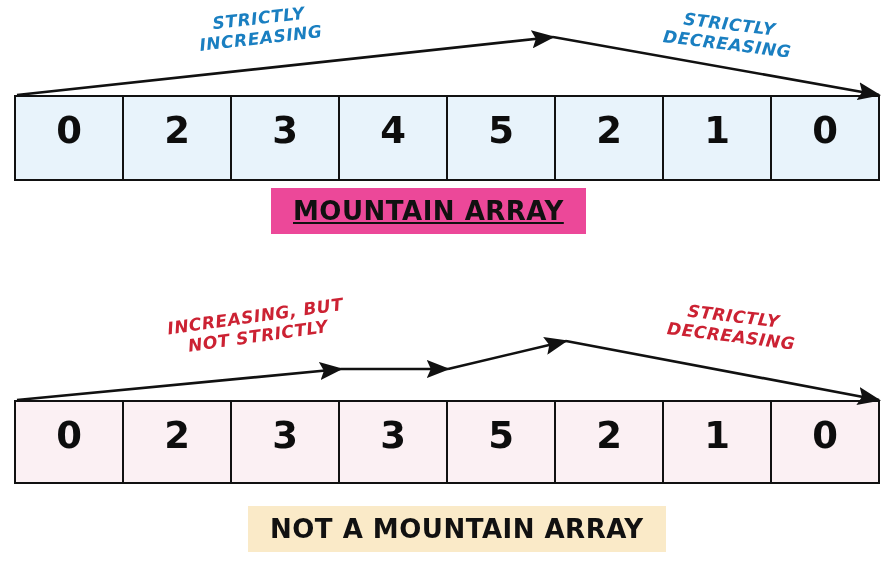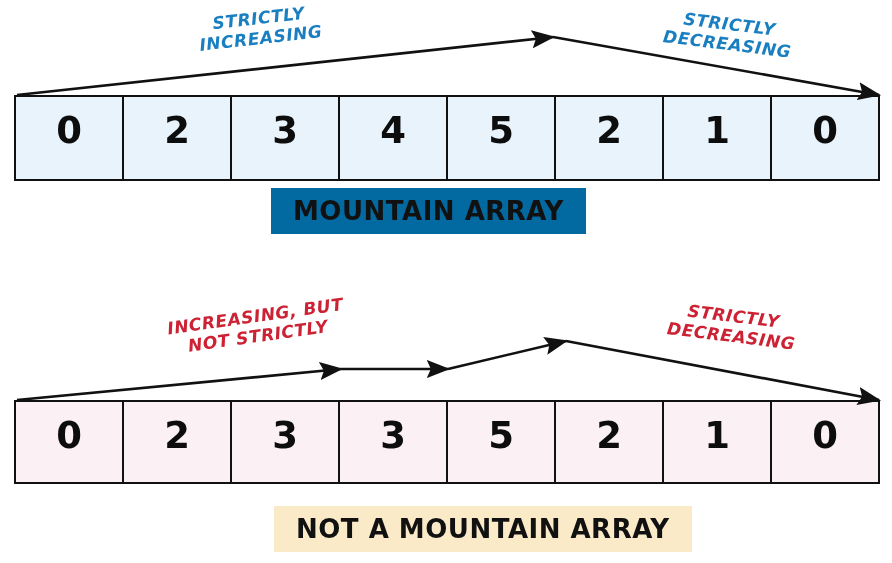--- a/index.html
+++ b/index.html
@@ -73,24 +73,25 @@
     line-height: 38px;
     color: #111111;
     text-align: center;
     padding: 4px 22px;
     white-space: nowrap;
     letter-spacing: 0.5px;
   }
   #caption-mountain {
     left: 271px;
     top: 188px;
-    background: #0369a1;
+    background: #ec4899;
+    text-decoration: underline;
   }
   #caption-not-mountain {
-    left: 274px;
+    left: 248px;
     top: 506px;
     background: #faeac8;
   }
 
   
   .annot {
     position: absolute;
     font-family: "DejaVu Sans", sans-serif;
     font-weight: 700;
     font-style: italic;

